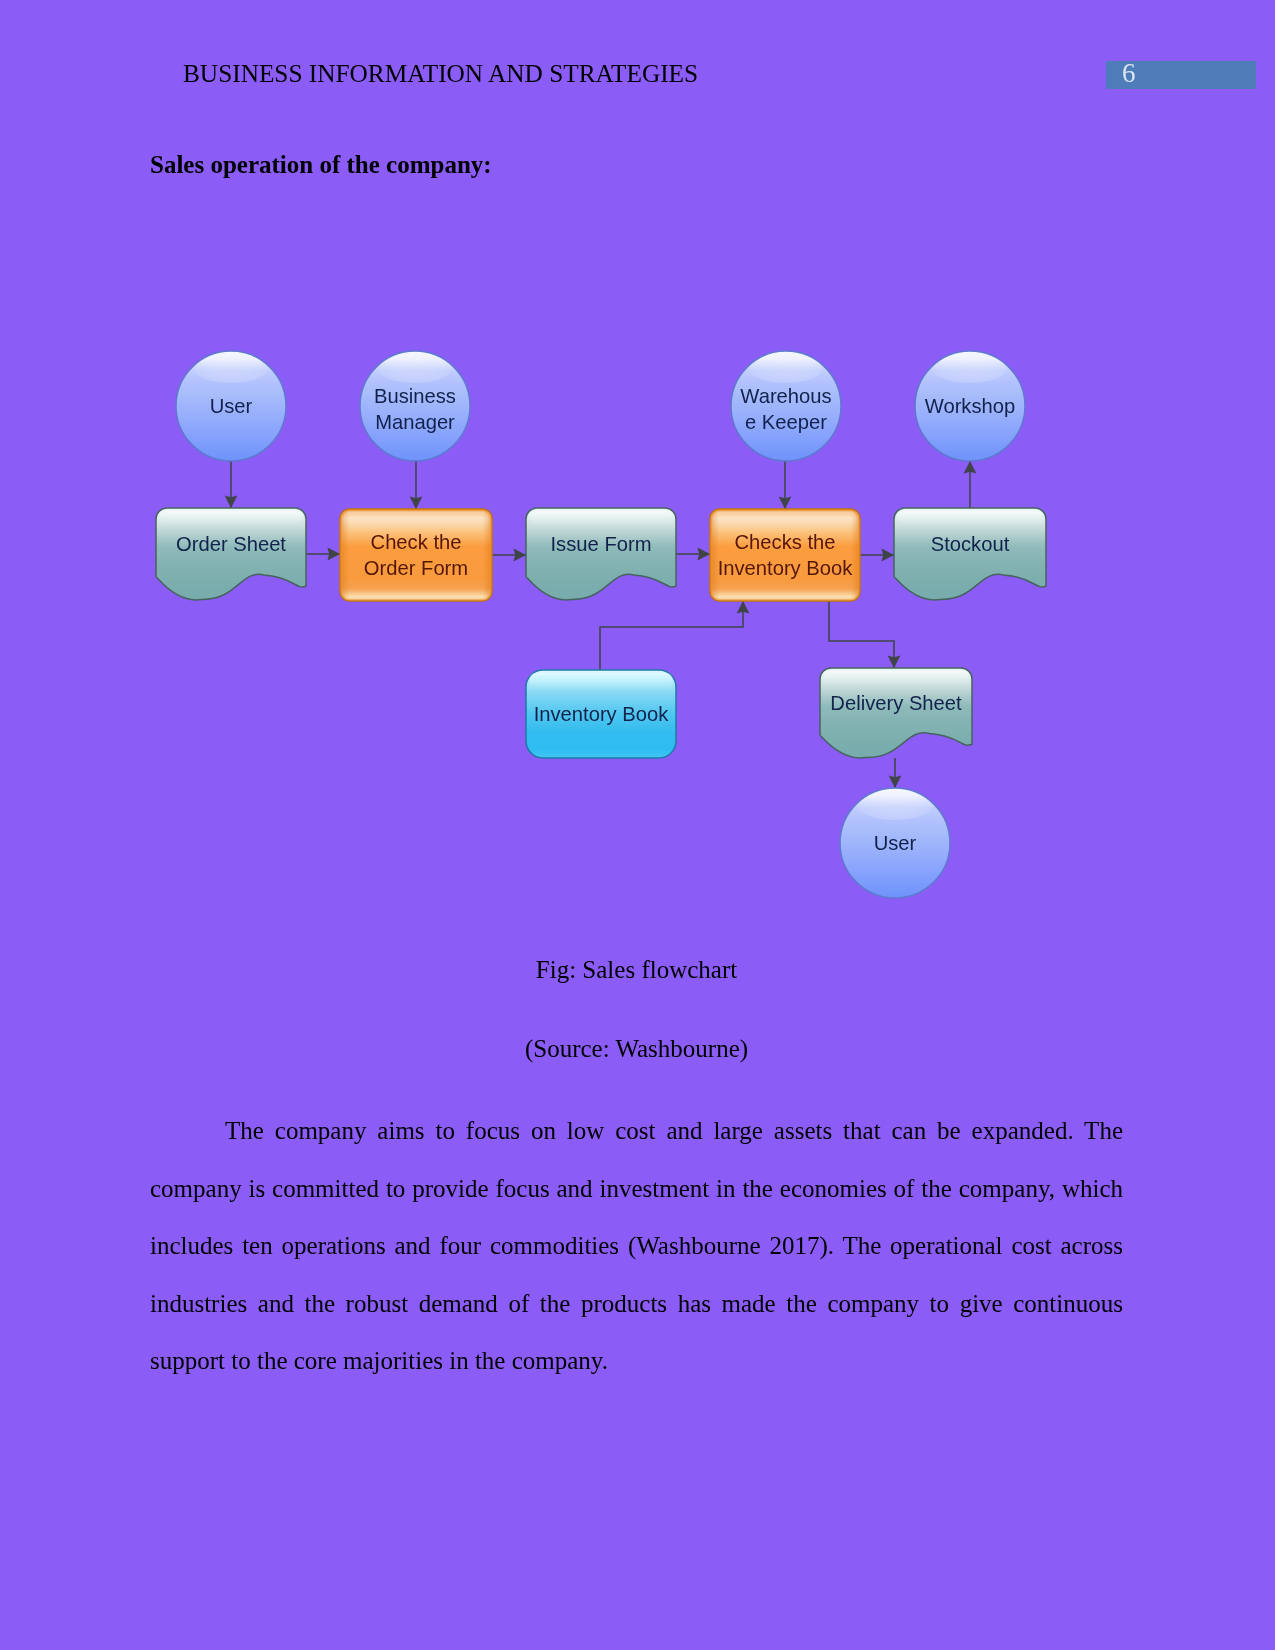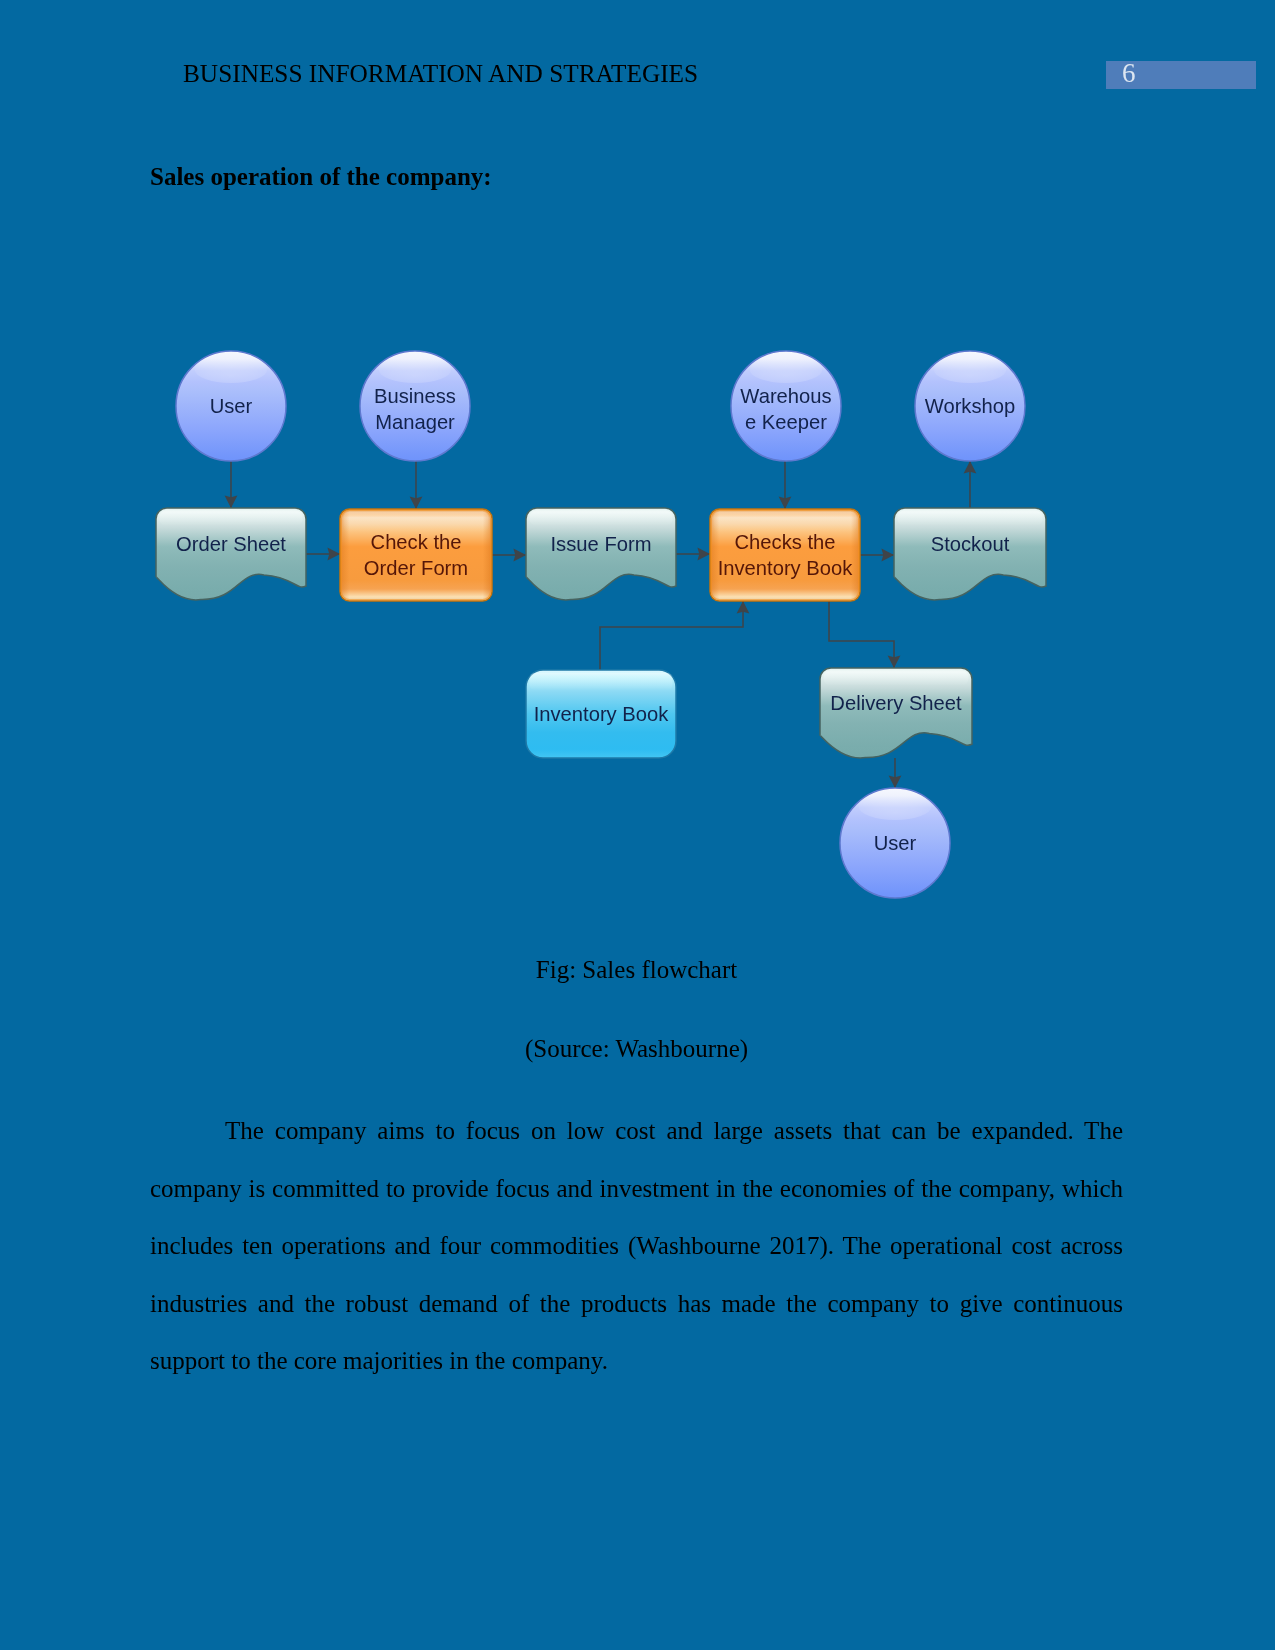--- a/index.html
+++ b/index.html
@@ -1,30 +1,30 @@
 <!DOCTYPE html>
 <html><head>
 <meta charset="utf-8">
 <title>Business Information and Strategies</title>
 <style>
   html,body{margin:0;padding:0;background:#ffffff;}
   body{width:1275px;height:1650px;position:relative;overflow:hidden;
        font-family:"Liberation Serif",serif;color:#000000;}
-  .page{position:absolute;left:0;top:0;width:1275px;height:1650px;background:#0369a1;}
+  .page{position:absolute;left:0;top:0;width:1275px;height:1650px;background:#8b5cf6;}
 
   
   #hdr-title{position:absolute;left:183px;top:59px;font-size:25.3px;white-space:nowrap;}
   #pagenum-box{position:absolute;left:1106px;top:61px;width:150px;height:28px;}
   #pagenum-text{position:absolute;left:1106px;top:58px;width:150px;height:28px;
                 font-size:27px;color:#DCE6F1;padding-left:16px;box-sizing:border-box;}
 
   
   .para{position:absolute;left:150px;width:973px;font-size:25px;
         line-height:57.5px;text-align:justify;}
-  .heading{position:absolute;left:150px;font-size:25px;font-weight:bold;line-height:30px;margin-top:12px;}
+  .heading{position:absolute;left:150px;font-size:25px;font-weight:bold;line-height:30px;}
   .center{position:absolute;left:150px;width:973px;font-size:25px;text-align:center;line-height:30px;}
   .indent{display:inline-block;width:75px;}
 
   
   #flow{position:absolute;left:0px;top:0px;}
 </style>
 </head>
 <body>
 
 <div class="page">

